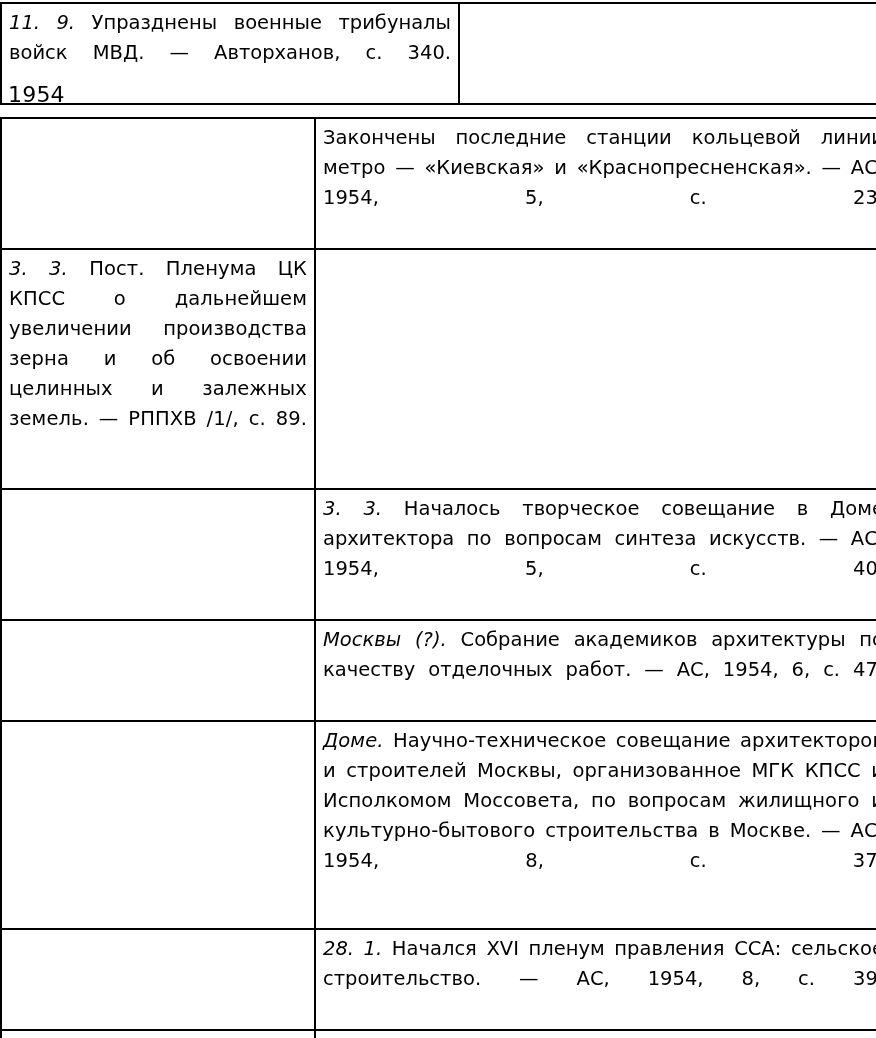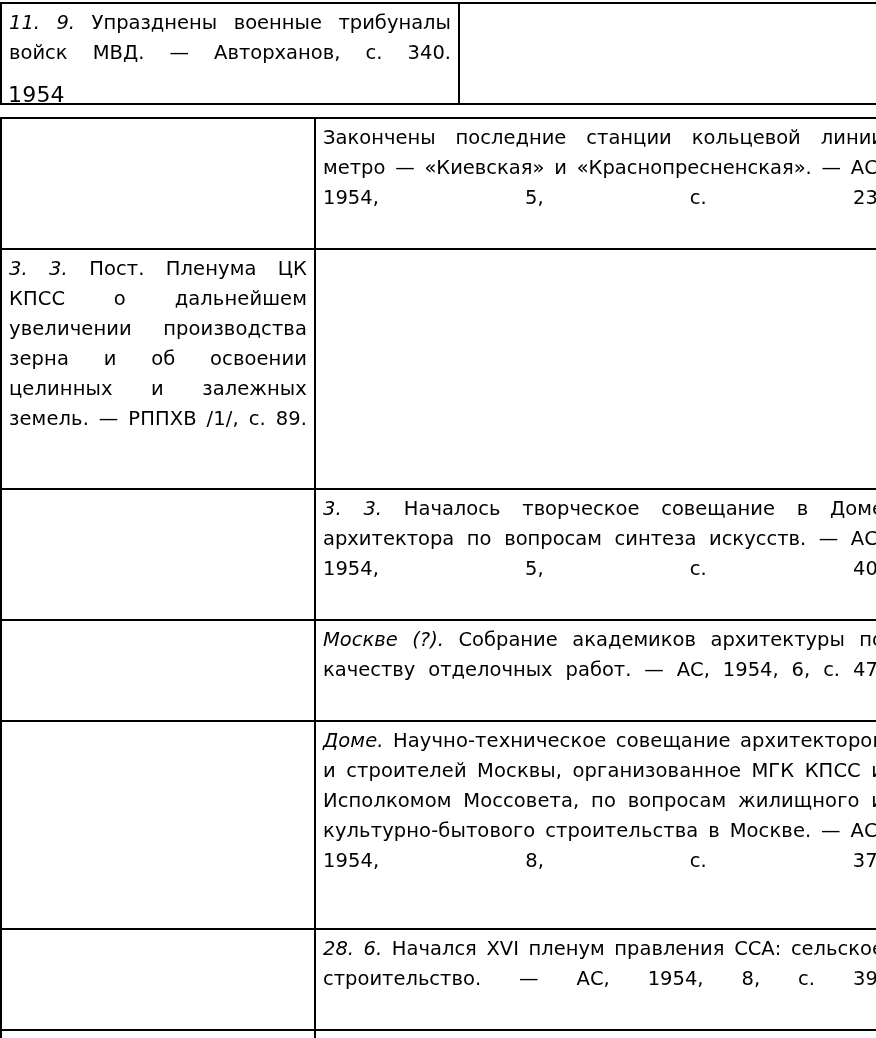--- a/index.html
+++ b/index.html
@@ -138,31 +138,31 @@
         <td class="col-right blank"></td>
       </tr>
 
       <tr class="r3">
         <td class="col-left blank"></td>
         <td class="col-right just"><span class="dt">3. 3.</span><span class="body-txt"> Началось творческое совещание в Доме архитектора по вопросам синтеза искусств. — АС, 1954, 5, с. 40.</span></td>
       </tr>
 
       <tr class="r4">
         <td class="col-left blank"></td>
-        <td class="col-right just"><span class="dt">Москве (?).</span><span class="body-txt"> Собрание академиков архитектуры по качеству отделочных работ. — АС, 1954, 6, с. 47.</span></td>
+        <td class="col-right just"><span class="dt">Москвы (?).</span><span class="body-txt"> Собрание академиков архитектуры по качеству отделочных работ. — АС, 1954, 6, с. 47.</span></td>
       </tr>
 
       <tr class="r5">
         <td class="col-left blank"></td>
         <td class="col-right just track-1"><span class="dt">Доме.</span><span class="body-txt"> Научно-техническое совещание архитекторов и строителей Москвы, организованное МГК КПСС и Исполкомом Моссовета, по вопросам жилищного и культурно-бытового строительства в Москве. — АС, 1954, 8, с. 37.</span></td>
       </tr>
 
       <tr class="r6">
         <td class="col-left blank"></td>
-        <td class="col-right just"><span class="dt">28. 6.</span><span class="body-txt"> Начался XVI пленум правления ССА: сельское строительство. — АС, 1954, 8, с. 39.</span></td>
+        <td class="col-right just"><span class="dt">28. 1.</span><span class="body-txt"> Начался XVI пленум правления ССА: сельское строительство. — АС, 1954, 8, с. 39.</span></td>
       </tr>
 
       <tr class="r7">
         <td class="col-left blank"></td>
         <td class="col-right just"></td>
       </tr>
 
     </tbody>
   </table>
 

